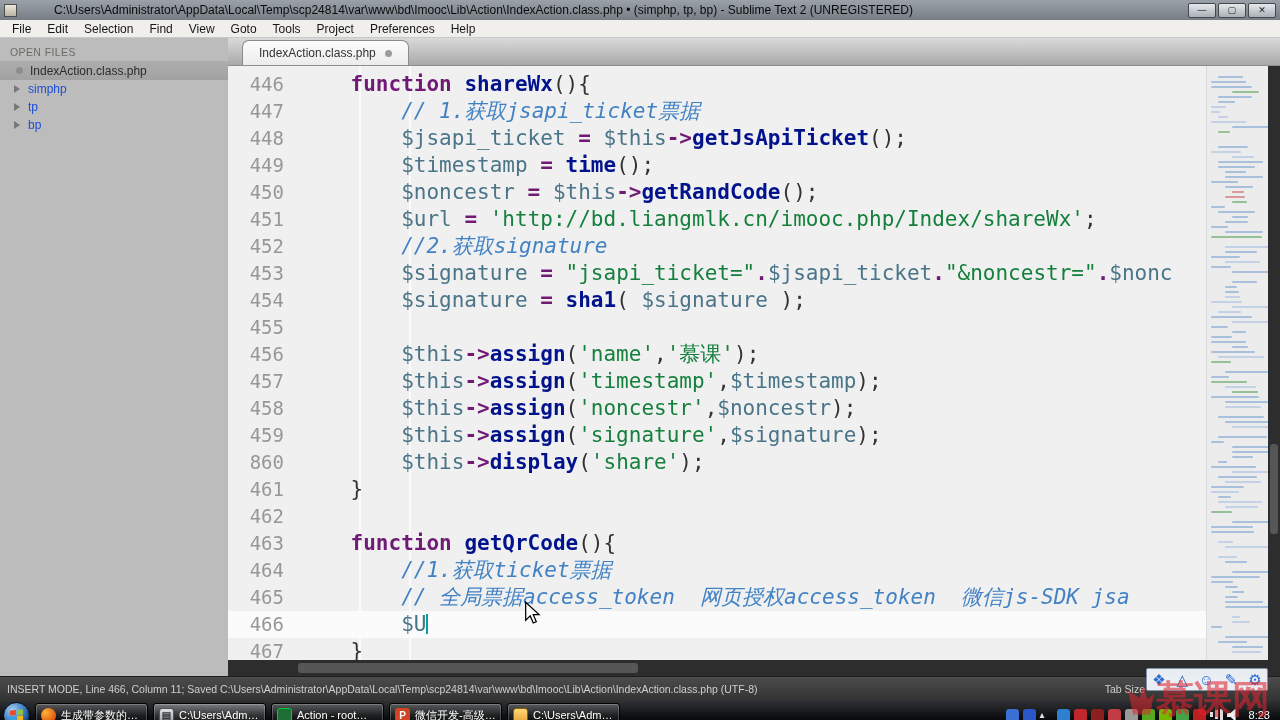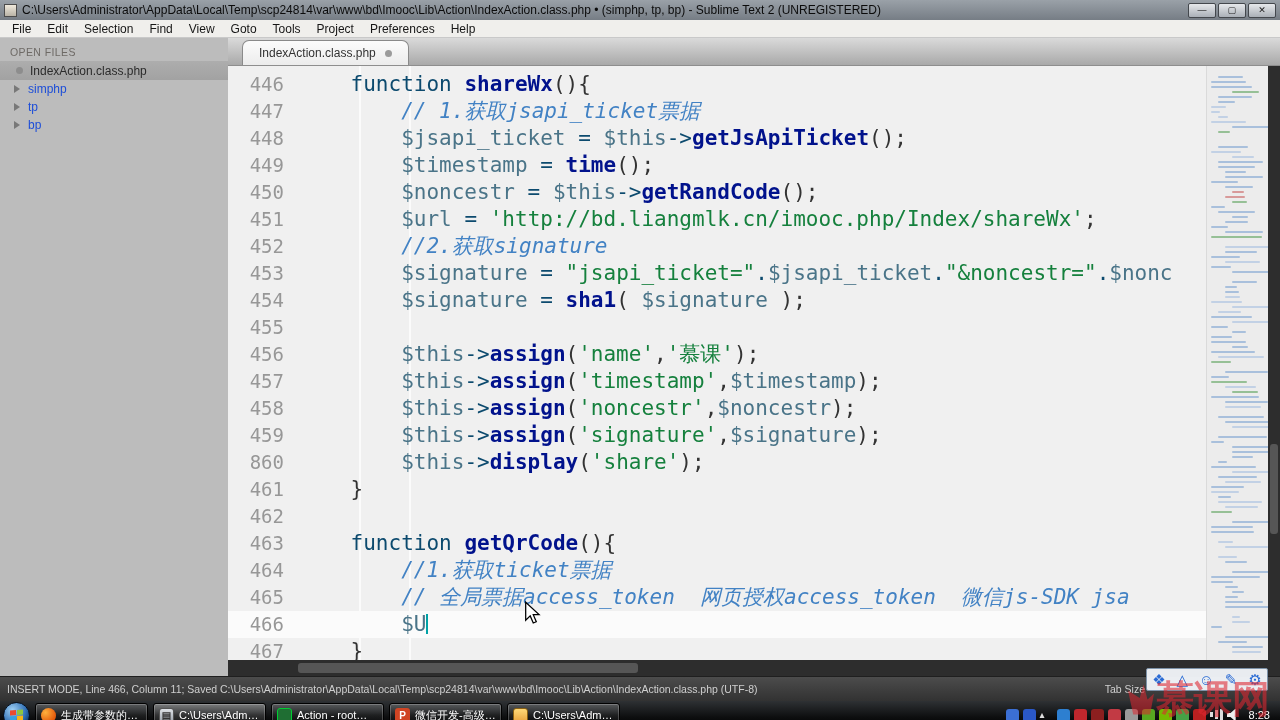--- a/index.html
+++ b/index.html
@@ -4,21 +4,21 @@
 <style>
   * { box-sizing: border-box; }
   html,body { margin:0; padding:0; width:1280px; height:720px; overflow:hidden;
     font-family:"Liberation Sans", sans-serif; background:#000; position:relative; }
 
   
   .titlebar { height:20px; background:linear-gradient(#9aa1a8,#767d85);
     display:flex; align-items:center; padding:0 4px; font-size:12px; color:#0b0b0b; }
   .tb-icon { width:13px; height:13px; margin-right:5px; flex:none;
     background:linear-gradient(#efe9dc,#b9b3a6); border:1px solid #4c4c4c; }
-  .tb-title { flex:1; white-space:nowrap; overflow:hidden; }
+  .tb-title { flex:1; white-space:nowrap; overflow:hidden;margin-left:32px; }
   .tb-controls { display:flex; gap:2px; }
   .tb-btn { width:28px; height:15px; background:linear-gradient(#e6e8eb,#aab0b7);
     border:1px solid #44484d; border-radius:2px; font-size:9px; line-height:12px;
     text-align:center; color:#1c1c1c; }
 
   
   .menubar { height:18px; background:#f0efec; display:flex; align-items:center;
     padding-left:4px; font-size:12px; color:#161616; border-bottom:1px solid #c9c9c9; }
   .menu-item { padding:0 8px; height:18px; line-height:18px; }
 
@@ -45,21 +45,21 @@
 
   .editor { position:absolute; top:28px; left:0; right:0; bottom:0; background:#f0f0f0; overflow:hidden; }
   .guide { position:absolute; top:0; bottom:16px; width:2px; background:rgba(255,255,255,.75); }
   .code-rows { position:absolute; top:5px; left:0; right:0; }
   .row { display:flex; height:27px; line-height:27px; white-space:pre;
     font-family:"DejaVu Sans Mono", monospace; font-size:21px; }
   .row.cur { background:#fbfbfb; }
   .gut { width:72px; flex:none; text-align:right; padding-right:16px;
     color:#979797; font-size:19px; }
   .code { flex:1; color:#333; overflow:hidden; }
-  .sk { color:#0c4a6e; font-weight:normal; }
+  .sk { color:#701a75; font-weight:bold; }
   .sn { color:#01128c; font-weight:bold; }
   .sv { color:#4a7488; }
   .ss { color:#15803d; }
   .sc { color:#4282c4; font-style:italic; }
   .caret { display:inline-block; width:2px; height:20px; background:#00a2a6; vertical-align:-3px; }
 
   .minimap { position:absolute; top:0; right:12px; bottom:16px; width:62px;
     background:#ececec; border-left:1px solid #dadada; padding:7px 0 0 0; overflow:hidden; }
   .mm-row { height:2px; margin-top:3px; border-radius:1px; }
   .vscroll { position:absolute; top:0; right:0; bottom:0; width:12px; background:#2d2d2d; }

